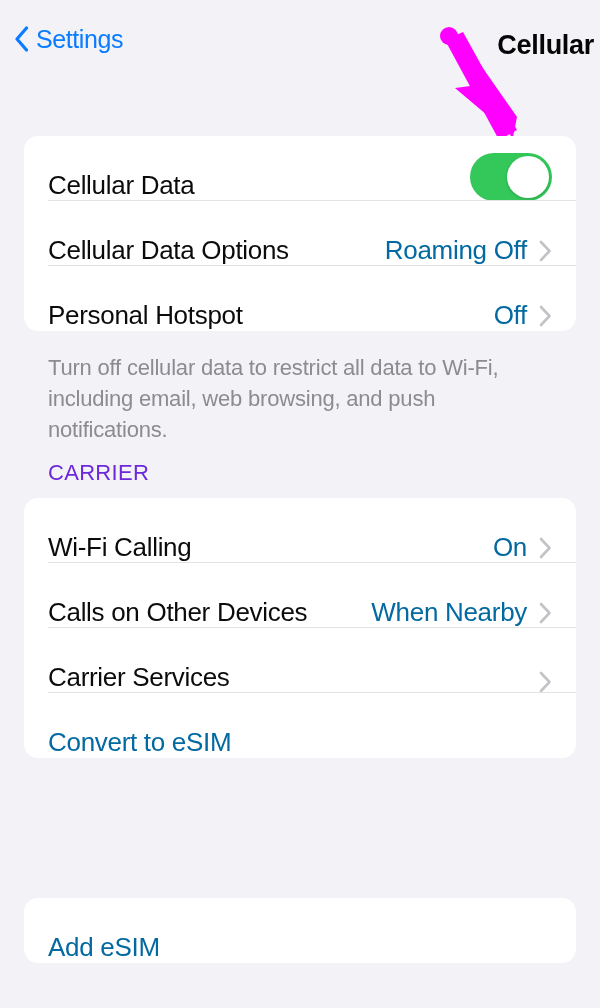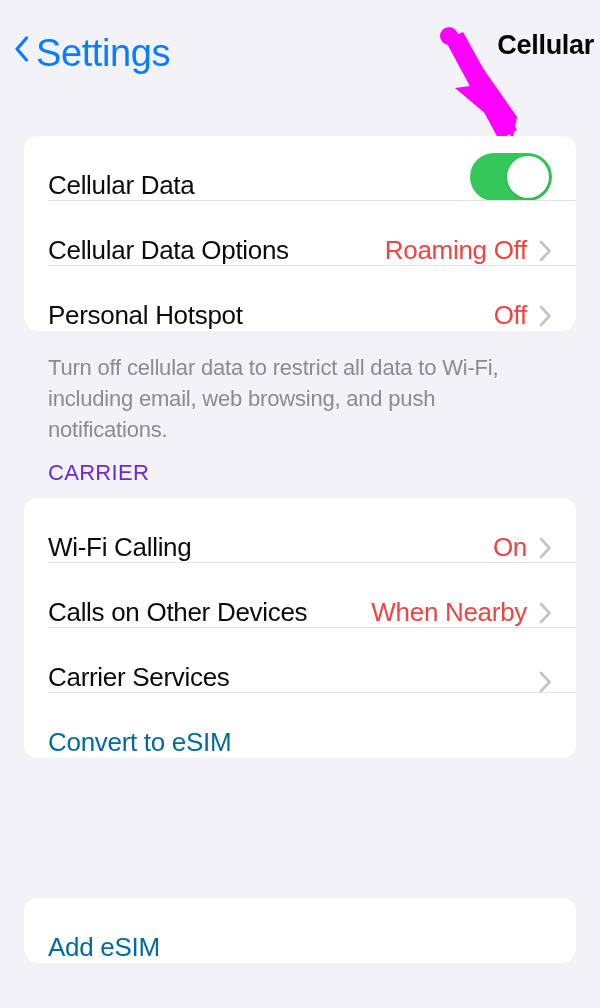--- a/index.html
+++ b/index.html
@@ -13,21 +13,21 @@
   #screen { position:relative; width:600px; height:1008px; background:#f2f2f7; }
 
   
   .navbar { position:relative; height:96px; }
   .back-btn {
     position:absolute; left:14px; top:26px;
     display:flex; align-items:center; gap:7px;
     color:#0a7cff; cursor:pointer;
   }
   .back-chevron { width:15px; height:26px; display:block; }
-  .back-label { font-size:38px; letter-spacing:-0.4px; line-height:1;margin-top:8px; }
+  .back-label { font-size:25px; letter-spacing:-0.4px; line-height:1; }
   .nav-title {
     position:absolute; left:0; right:6px; top:30px;
     text-align:right; font-size:27px; font-weight:bold;
     color:#050505; letter-spacing:-0.3px;
   }
 
   
   .arrow-annotation {
     position:absolute; left:425px; top:22px;
     width:120px; height:125px; pointer-events:none;
@@ -48,21 +48,21 @@
   }
   .row-label {
     font-size:26px; color:#0b0b0b; letter-spacing:-0.3px;
     white-space:nowrap;
   }
   .row-label.link { color:#0369a1; }
   .row-right {
     margin-left:auto; display:flex; align-items:center; gap:12px;
   }
   .row-value {
-    font-size:26px; color:#ef4444; letter-spacing:-0.3px; white-space:nowrap;
+    font-size:26px; color:#0369a1; letter-spacing:-0.3px; white-space:nowrap;
   }
   .chevron { width:13px; height:22px; display:block; flex:none; }
   .separator {
     position:absolute; left:24px; right:0; bottom:0;
     height:1px; background:#e3e3e6;
   }
 
   
   .toggle {
     width:82px; height:48px; border-radius:24px;

